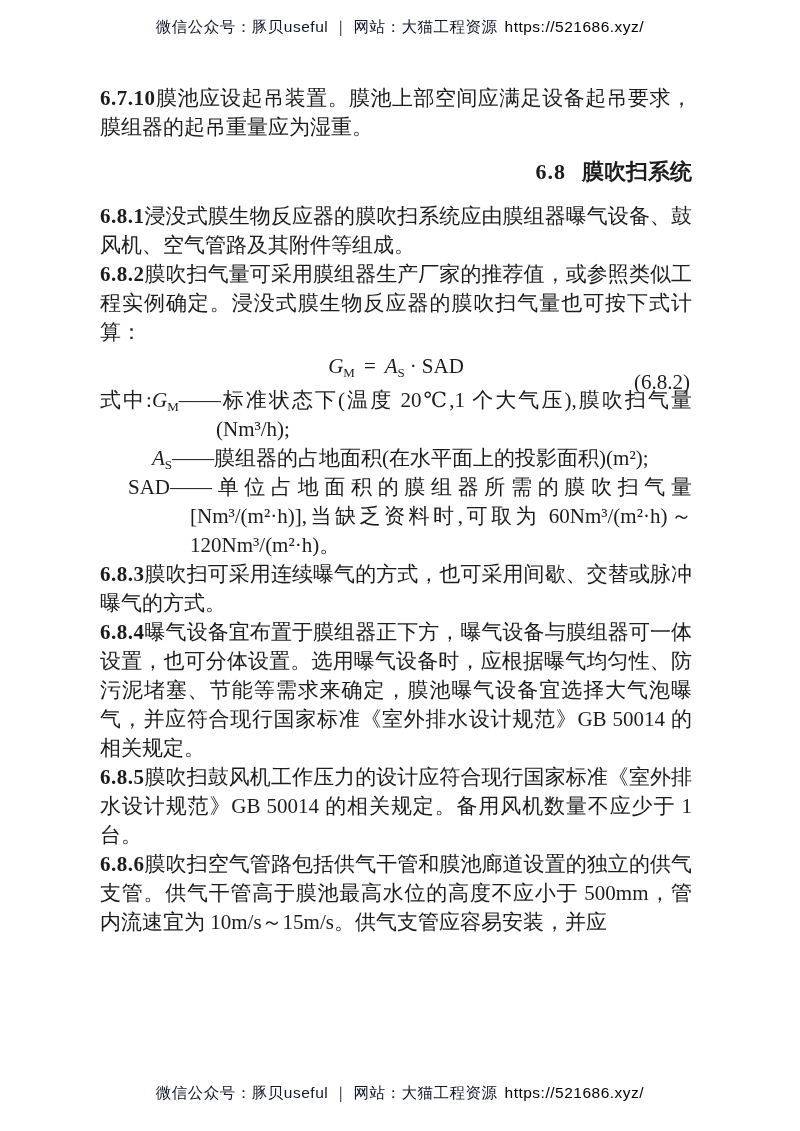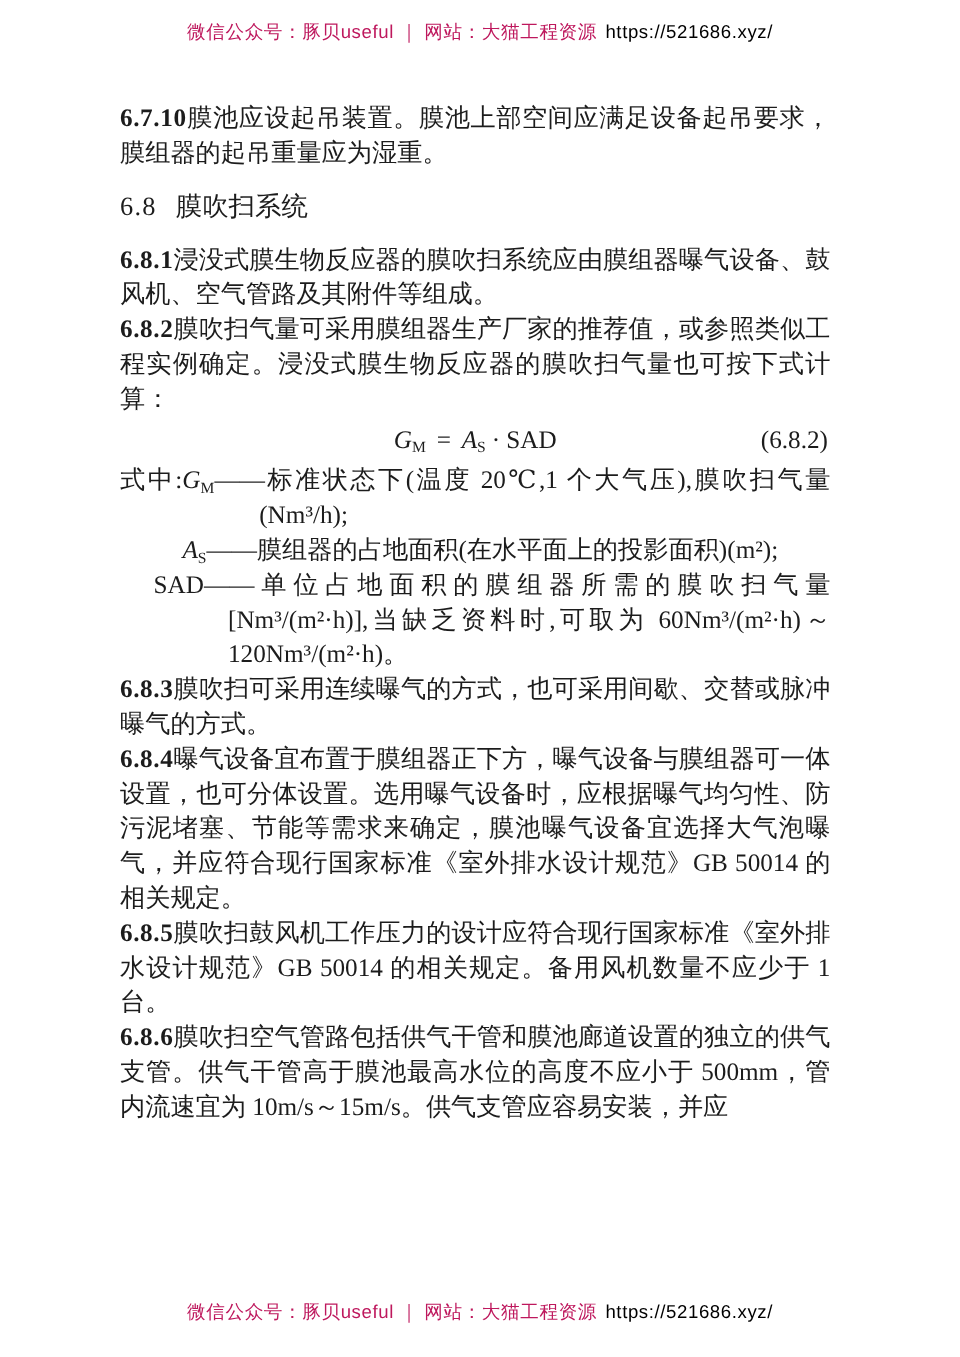--- a/index.html
+++ b/index.html
@@ -22,21 +22,21 @@
     left: 0;
     width: 100%;
     text-align: center;
     font-family: "Liberation Sans", "DejaVu Sans", sans-serif;
     font-size: 15.5px;
     letter-spacing: 0.5px;
     white-space: nowrap;
   }
   .watermark.top { top: 17px; }
   .watermark.bottom { top: 1083px; }
-  .wm-text { color: #be185d; }
+  .wm-text { color: #0f172a; }
   .wm-link { color: #000000; margin-left: 7px; }
 
   .content {
     position: absolute;
     left: 100px;
     top: 84px;
     width: 592px;
     font-size: 21px;
     line-height: 29px;
     text-align: justify;
@@ -44,22 +44,22 @@
 
   .para { margin: 0; }
   .para .num {
     font-weight: bold;
     letter-spacing: 0.5px;
   }
 
   h2.heading {
     margin: 15px 0 16px 0;
     font-size: 22px;
-    font-weight: normal;
-    text-align: left;
+    font-weight: bold;
+    text-align: right;
     line-height: 29px;
   }
   h2.heading .h-num { margin-right: 16px; letter-spacing: 1px; }
 
   .formula-row {
     position: relative;
     text-align: center;
     margin: 4px 0 4px 0;
     line-height: 31px;
   }
@@ -70,21 +70,21 @@
   .formula .op { margin: 0 9px; }
   .formula .cdot { margin: 0 5px; }
   sub {
     font-size: 13px;
     line-height: 0;
     vertical-align: -4px;
   }
   .eq-num {
     position: absolute;
     right: 2px;
-    top: 0;
+    top: 16px;
   }
 
   .def { margin: 0; }
   .def-g   { padding-left: 116px; text-indent: -116px; }
   .def-a   { padding-left: 52px;  text-indent: 0; }
   .def-sad { padding-left: 90px;  text-indent: -62px; }
   .def i { font-style: italic; }
 
   .page-num {
     margin-top: 1px;

